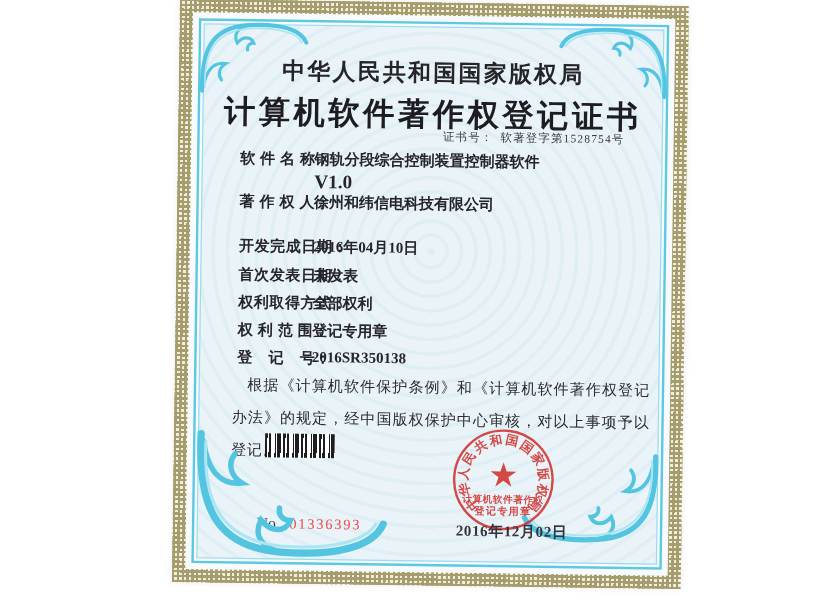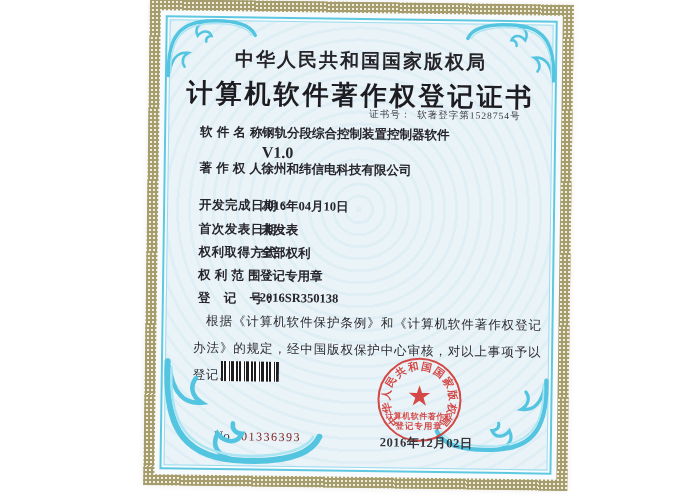--- a/index.html
+++ b/index.html
@@ -45,21 +45,21 @@
   
   .statement{position:absolute;left:48px;right:28px;top:308px;
      font-size:12.5px;line-height:27px;color:#2c2b31;text-indent:1em;
      text-align:justify;letter-spacing:0.5px;}
   
   .barcode{position:absolute;left:76px;top:361px;width:58px;height:20px;
      background:repeating-linear-gradient(90deg,
         #1d1d1f 0 2px,#fff 2px 3px,#1d1d1f 3px 5px,#fff 5px 8px,
         #1d1d1f 8px 9px,#fff 9px 10px,#1d1d1f 10px 13px,#fff 13px 15px);}
   .serial{position:absolute;left:70px;top:428px;font-size:13px;color:#3c3c44;}
-  .serial .num{color:#7f1d1d;font-size:12px;letter-spacing:1.5px;margin-left:8px;}
+  .serial .num{color:#ef4444;font-size:12px;letter-spacing:1.5px;margin-left:8px;}
   
   .seal{position:absolute;left:233px;top:355px;width:84px;height:84px;z-index:3;
         opacity:0.88;}
   .seal-circle{position:absolute;inset:0;border:2.5px solid #d2312e;border-radius:50%;}
   .seal-ch{position:absolute;left:50%;top:50%;
      font:700 10.5px "Liberation Serif","DejaVu Serif",serif;color:#d2312e;}
   .seal-star{position:absolute;left:50%;top:50%;transform:translate(-50%,-62%);
      font-family:"DejaVu Sans",sans-serif;font-size:28px;color:#d2312e;line-height:1;}
   .seal-l1{position:absolute;left:0;right:0;top:53px;text-align:center;
      font-size:8px;font-weight:700;color:#d2312e;letter-spacing:0.5px;}

